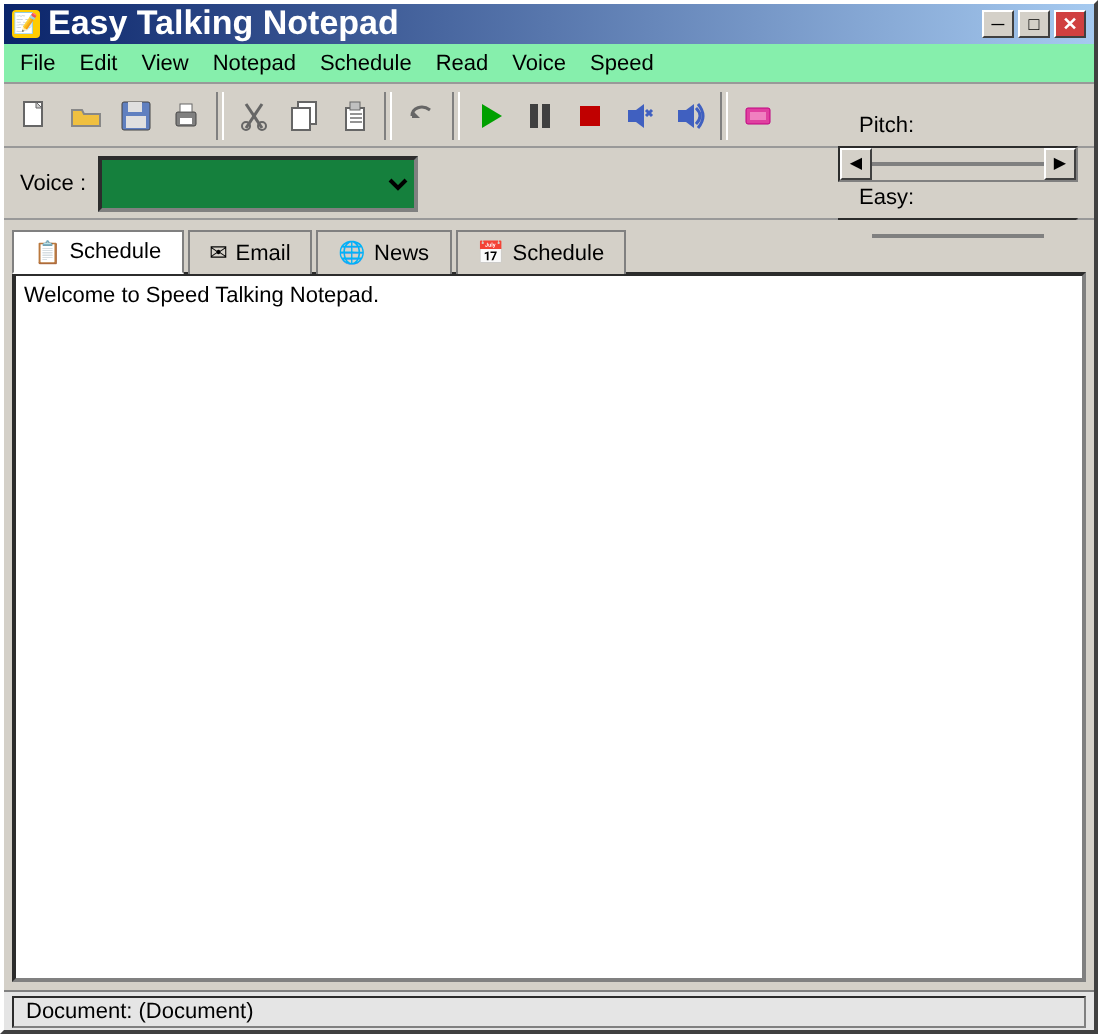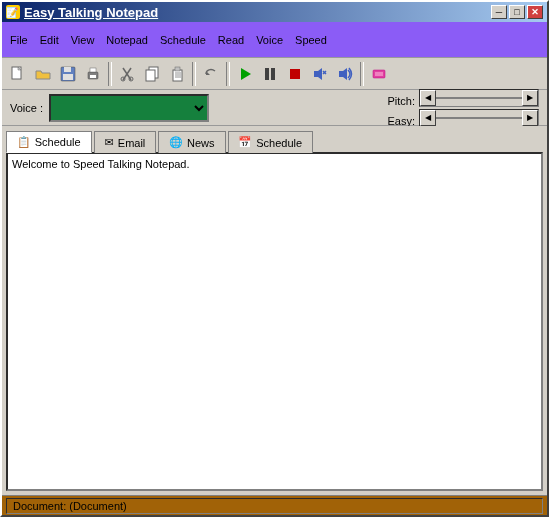--- a/index.html
+++ b/index.html
@@ -42,22 +42,21 @@
       margin-right: 4px;
       background: #ffcc00;
       border-radius: 2px;
       display: flex;
       align-items: center;
       justify-content: center;
       font-size: 9px;
     }
     .title-text {
       flex: 1;
-      font-size: 13px;
-      text-decoration: underline;
+      font-size: 17px;
     }
     .title-buttons {
       display: flex;
       gap: 2px;
     }
     .title-btn {
       width: 16px;
       height: 14px;
       background: #d4d0c8;
       border: 1px solid #ffffff;
@@ -71,22 +70,22 @@
       color: #000;
     }
     .title-btn.close {
       background: #d04040;
       color: white;
       font-weight: bold;
     }
 
     
     .menu-bar {
-      background: #8b5cf6;
-      height: 36px;
+      background: #86efac;
+      height: 20px;
       display: flex;
       align-items: center;
       padding: 0 2px;
       border-bottom: 1px solid #999;
       flex-shrink: 0;
     }
     .menu-item {
       padding: 2px 6px;
       font-size: 11px;
       cursor: pointer;
@@ -146,22 +145,23 @@
       padding: 12px 2px;
     }
     .pitch-speed-area {
       margin-left: auto;
       display: flex;
       flex-direction: column;
       gap: 2px;
     }
     .ps-row {
       display: flex;
-      align-items: flex-end;
+      align-items: flex-start;
       gap: 4px;
+      flex-direction: column;
     }
     .ps-label {
       font-size: 11px;
       width: 38px;
       text-align: right;
     }
     .slider-arrow {
       width: 16px;
       height: 16px;
       background: #d4d0c8;
@@ -218,21 +218,21 @@
       font-size: 11px;
     }
     .content-text {
       font-size: 11px;
       color: #000;
     }
 
     
     .status-bar {
       height: 20px;
-      background: #a16207;
+      background: #e5e5e5;
       border-top: 1px solid #808080;
       display: flex;
       align-items: center;
       padding: 0 4px;
       font-size: 11px;
       flex-shrink: 0;
     }
     .status-panel {
       border: 1px inset #808080;
       padding: 1px 6px;

